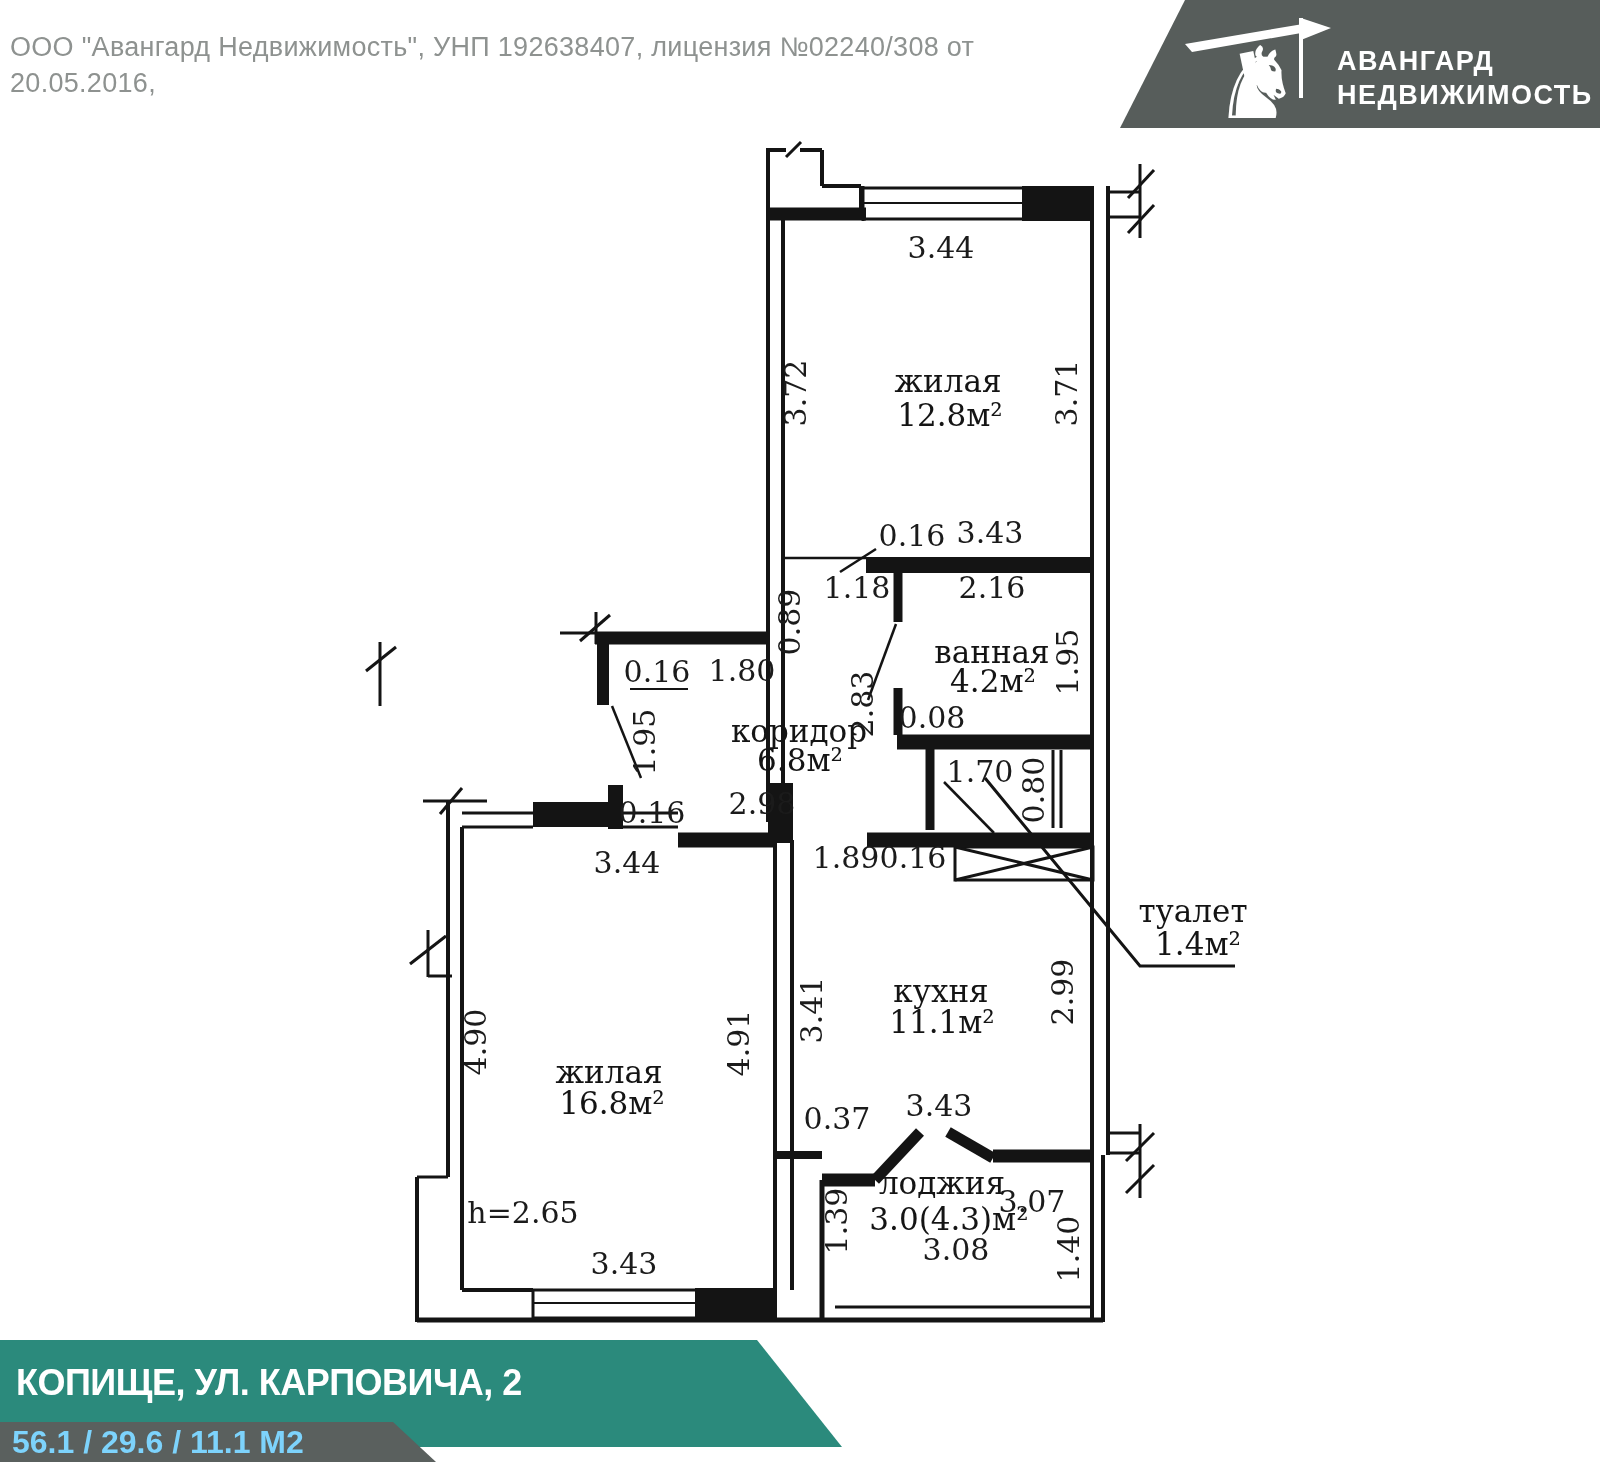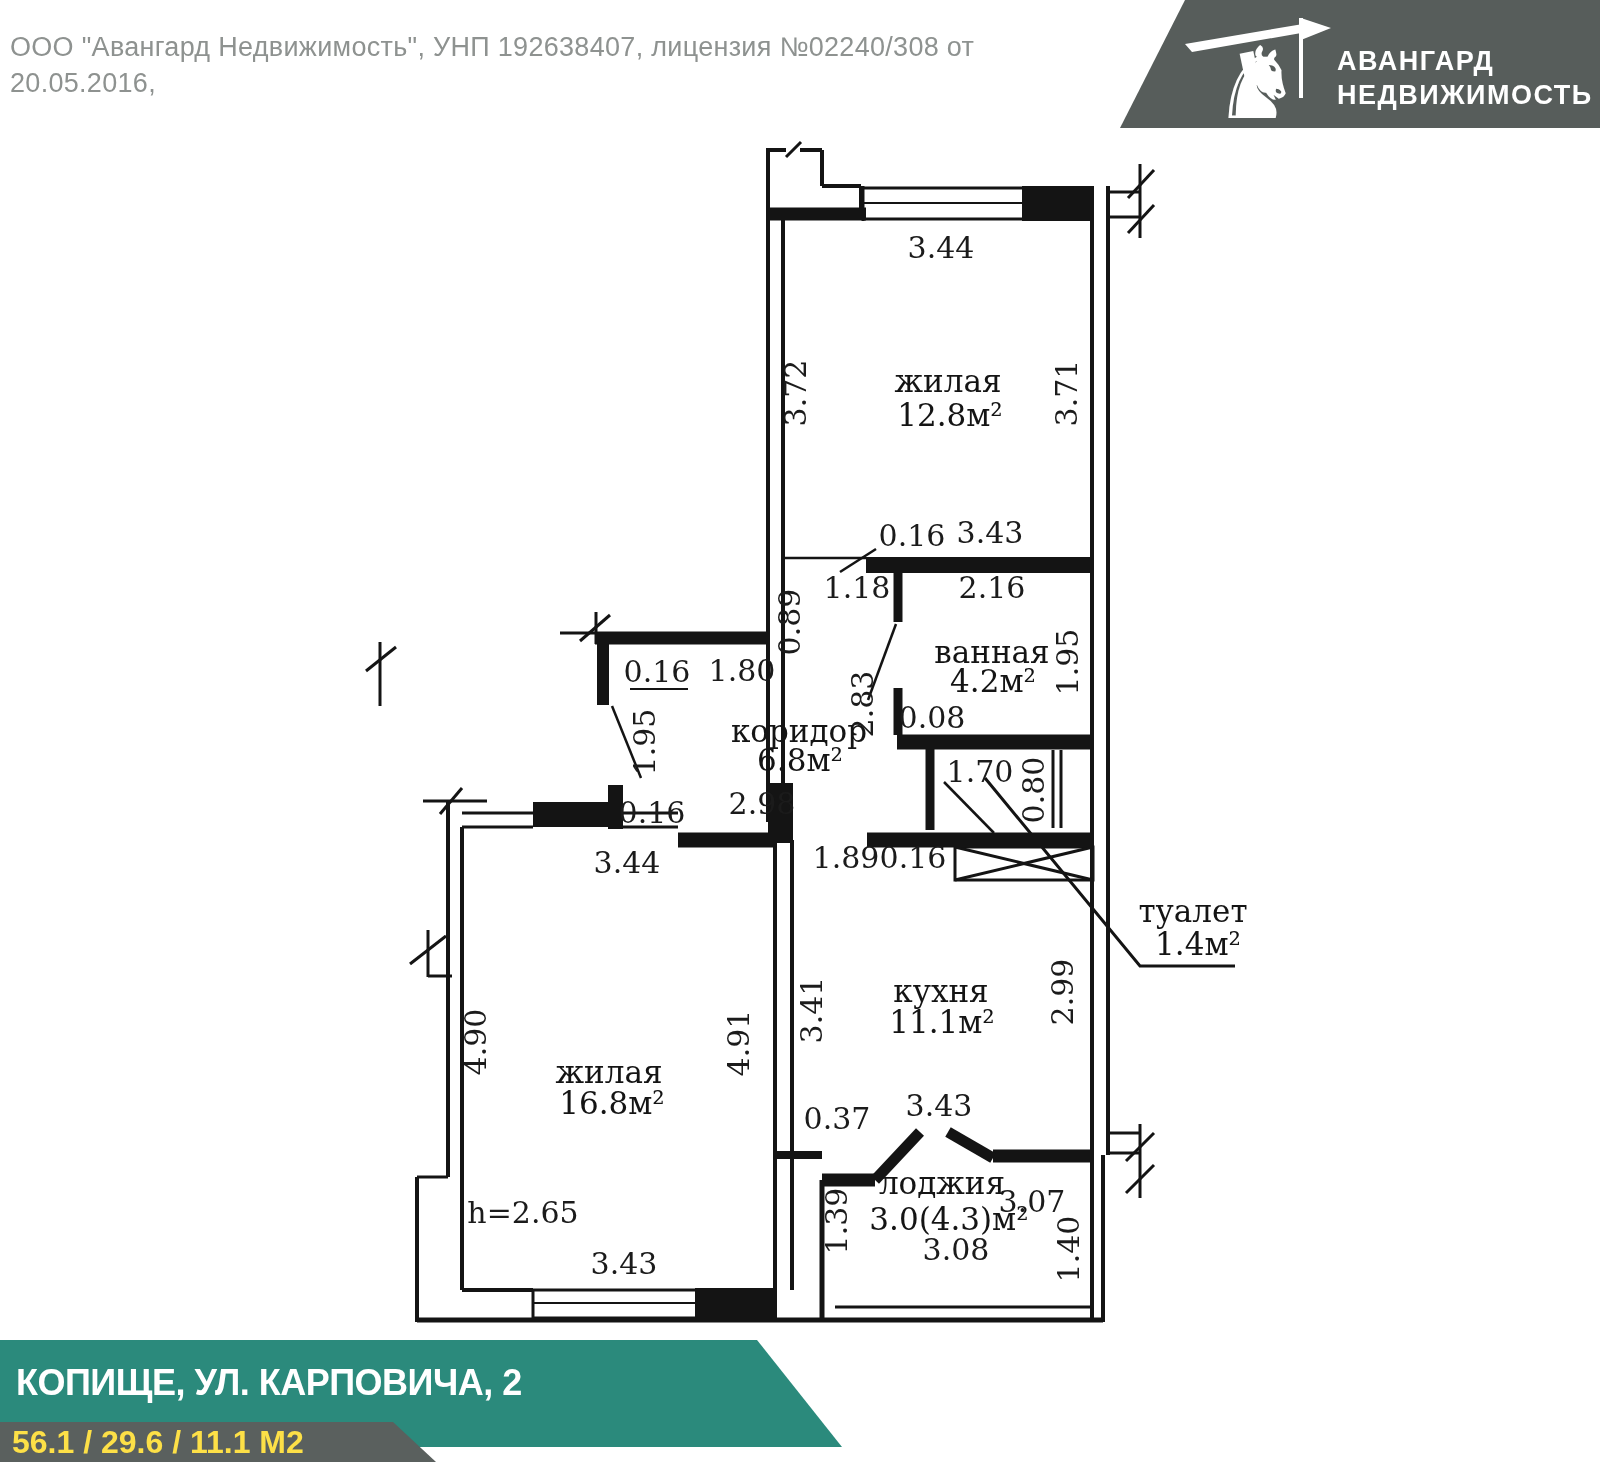--- a/index.html
+++ b/index.html
@@ -13,21 +13,21 @@
   .dim{font-family:"DejaVu Serif",serif;font-size:30px;fill:#1b1b1b;text-anchor:middle;}
   .room{font-family:"DejaVu Serif",serif;font-size:31px;fill:#141414;text-anchor:middle;}
   .wall{stroke:#141414;fill:none;stroke-linecap:butt;}
   .fillw{fill:#141414;stroke:none;}
   .banner{position:absolute;left:0;top:1340px;width:842px;height:107px;
           background:#2b8a7c;clip-path:polygon(0 0,757px 0,842px 107px,0 107px);}
   .banner-text{position:absolute;left:16px;top:22px;color:#ffffff;font-weight:bold;
           font-size:36px;letter-spacing:-.5px;white-space:nowrap;}
   .badge{position:absolute;left:0;top:1422px;width:436px;height:40px;
           background:#5a605e;clip-path:polygon(0 0,393px 0,436px 40px,0 40px);}
-  .badge-text{position:absolute;left:12px;top:2px;color:#fde047;font-weight:bold;
+  .badge-text{position:absolute;left:12px;top:2px;color:#7dd3fc;font-weight:bold;
           font-size:32px;white-space:nowrap;}
   .logo-name{font-family:"Liberation Sans",sans-serif;font-weight:bold;
           fill:#ffffff;font-size:27px;letter-spacing:1.5px;}
 </style>
 </head>
 <body>
 
 <div class="header">
   <div>ООО "Авангард Недвижимость", УНП 192638407, лицензия №02240/308 от 20.05.2016,</div>
 </div>

